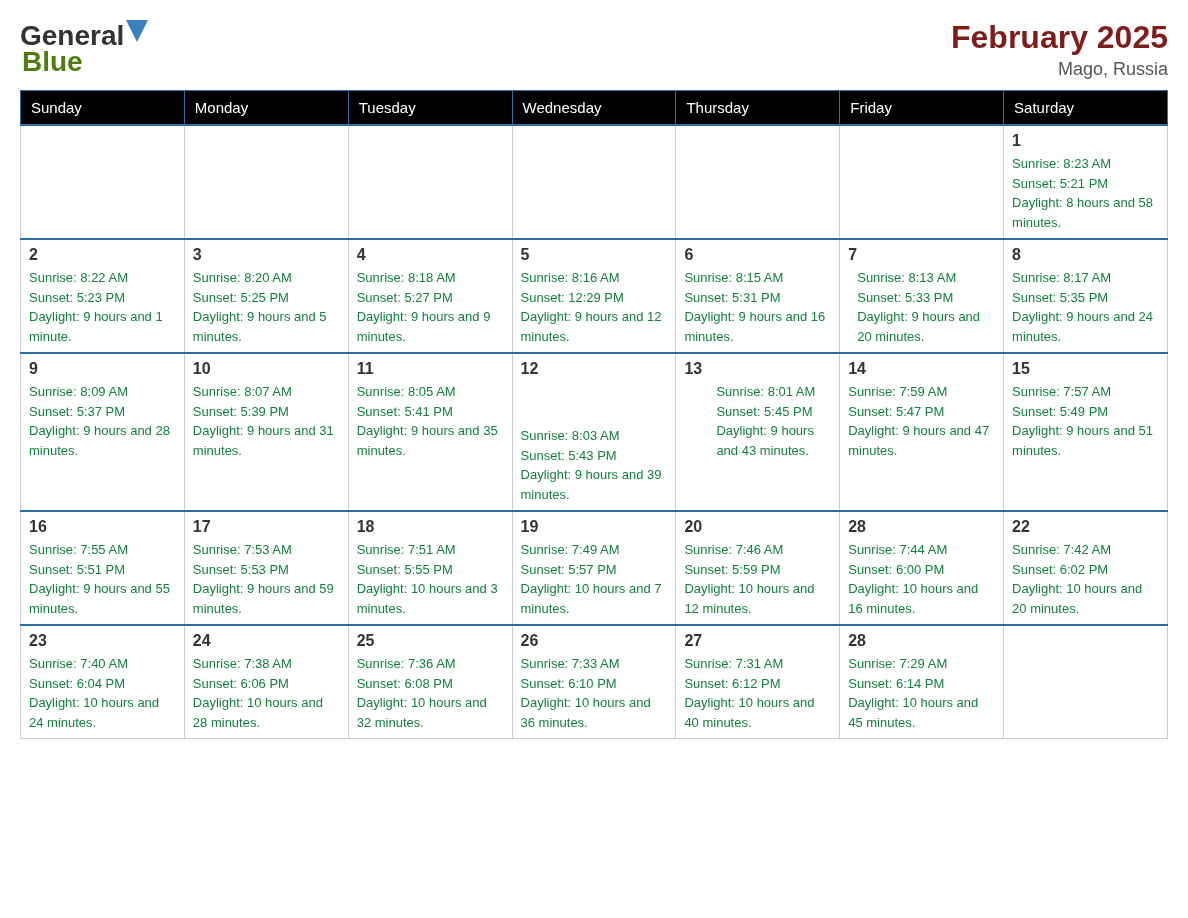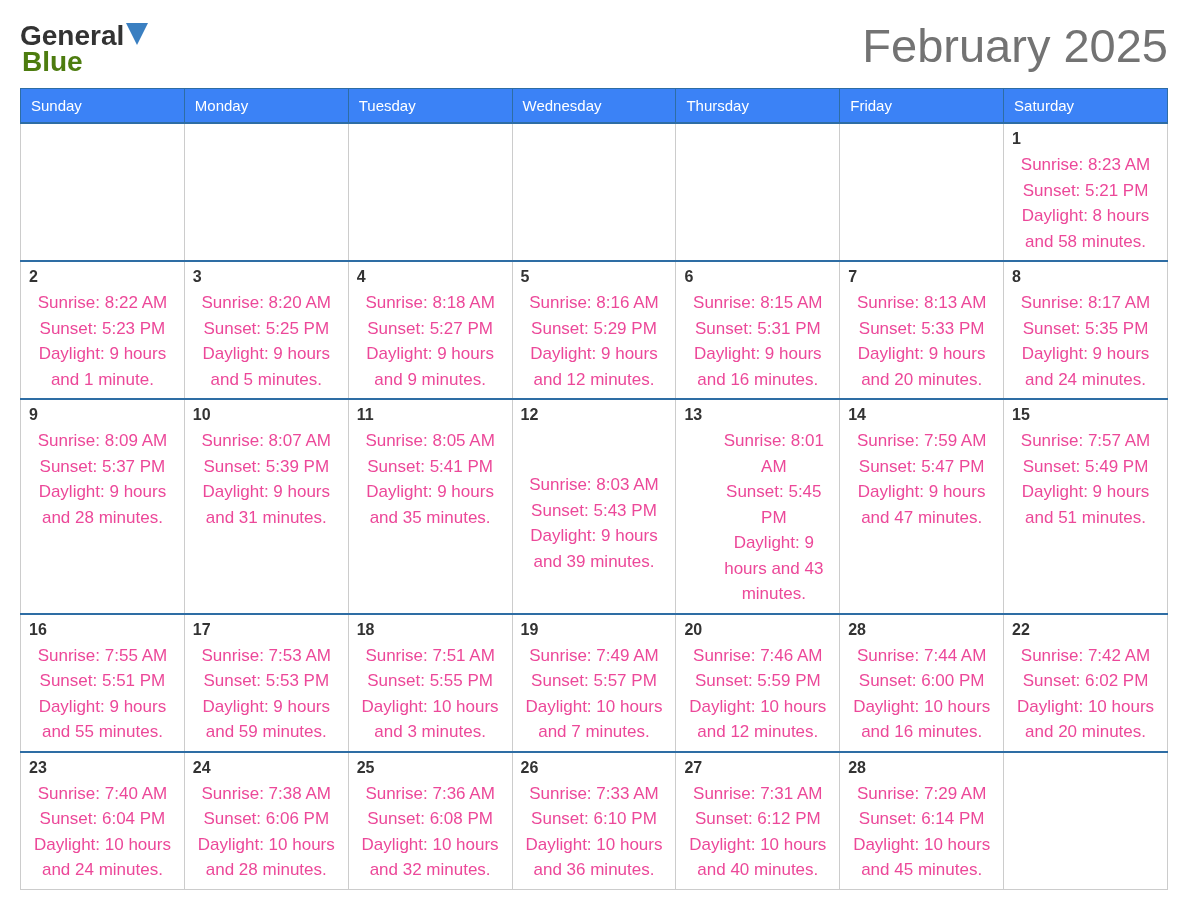--- a/index.html
+++ b/index.html
@@ -27,37 +27,37 @@
     }
     .logo-text-blue {
       font-size: 28px;
       font-weight: bold;
       color: #4d7c0f;
     }
     .title-section {
       text-align: right;
     }
     .month-title {
-      font-size: 47px;
-      font-weight: normal;
-      color: #737373;
+      font-size: 32px;
+      font-weight: bold;
+      color: #7f1d1d;
       line-height: 1.1;
     }
     .location {
       font-size: 18px;
       color: #555;
       margin-top: 4px;
     }
     .calendar {
       width: 100%;
       border-collapse: collapse;
       margin-top: 10px;
     }
     .calendar th {
-      background-color: #3b82f6;
+      background-color: #000000;
       color: #fff;
       font-size: 15px;
       font-weight: normal;
       padding: 8px 10px;
       text-align: left;
       border: 1px solid #2e6da4;
     }
     .calendar td {
       vertical-align: top;
       border: 1px solid #ccc;
@@ -72,51 +72,51 @@
       border-top: 2px solid #2e6da4;
     }
     .day-number {
       font-size: 16px;
       font-weight: bold;
       color: #333;
       display: block;
       margin-bottom: 4px;
     }
     .day-info {
-      font-size: 17px;
-      color: #ec4899;
+      font-size: 13px;
+      color: #15803d;
       line-height: 1.5;
-      text-align: center;
     }
     .empty-cell {
       background: #f9f9f9;
     }
     .calendar tbody tr:first-child td {
       border-top: 2px solid #2e6da4;
     }
   </style>
 </head>
 <body>
 
 <div class="header">
   <div class="logo">
     <div style="display:flex;flex-direction:column;align-items:flex-start;">
-      <div style="display:flex;align-items:center;">
+      <div style="display:flex;">
         <span class="logo-text-general">General</span>
         <span style="display:inline-block;position:relative;top:0px;margin-left:2px;">
           <svg width="22" height="22" viewBox="0 0 22 22">
             <polygon points="0,0 22,0 11,22" fill="#3a7fc1"></polygon>
           </svg>
         </span>
       </div>
       <span class="logo-text-blue" style="margin-top:-6px;margin-left:2px;">Blue</span>
     </div>
   </div>
   <div class="title-section">
     <div class="month-title">February 2025</div>
+    <div class="location">Mago, Russia</div>
   </div>
 </div>
 
 <table class="calendar">
   <thead>
     <tr>
     <th>Sunday</th>
         <th>Monday</th>
         <th>Tuesday</th>
         <th>Wednesday</th>
@@ -155,32 +155,32 @@
         </td>
         <td>
           <span class="day-number">4</span>
           <div class="day-info" style="white-space: pre-line;">Sunrise: 8:18 AM
 Sunset: 5:27 PM
 Daylight: 9 hours and 9 minutes.</div>
         </td>
         <td>
           <span class="day-number">5</span>
           <div class="day-info" style="white-space: pre-line;">Sunrise: 8:16 AM
-Sunset: 5:29 PM
+Sunset: 12:29 PM
 Daylight: 9 hours and 12 minutes.</div>
         </td>
         <td>
           <span class="day-number">6</span>
           <div class="day-info" style="white-space: pre-line;">Sunrise: 8:15 AM
 Sunset: 5:31 PM
 Daylight: 9 hours and 16 minutes.</div>
         </td>
         <td>
           <span class="day-number">7</span>
-          <div class="day-info" style="white-space: pre-line;">Sunrise: 8:13 AM
+          <div class="day-info" style="white-space: pre-line; margin-left: 9px;">Sunrise: 8:13 AM
 Sunset: 5:33 PM
 Daylight: 9 hours and 20 minutes.</div>
         </td>
         <td>
           <span class="day-number">8</span>
           <div class="day-info" style="white-space: pre-line;">Sunrise: 8:17 AM
 Sunset: 5:35 PM
 Daylight: 9 hours and 24 minutes.</div>
         </td>
       </tr>

